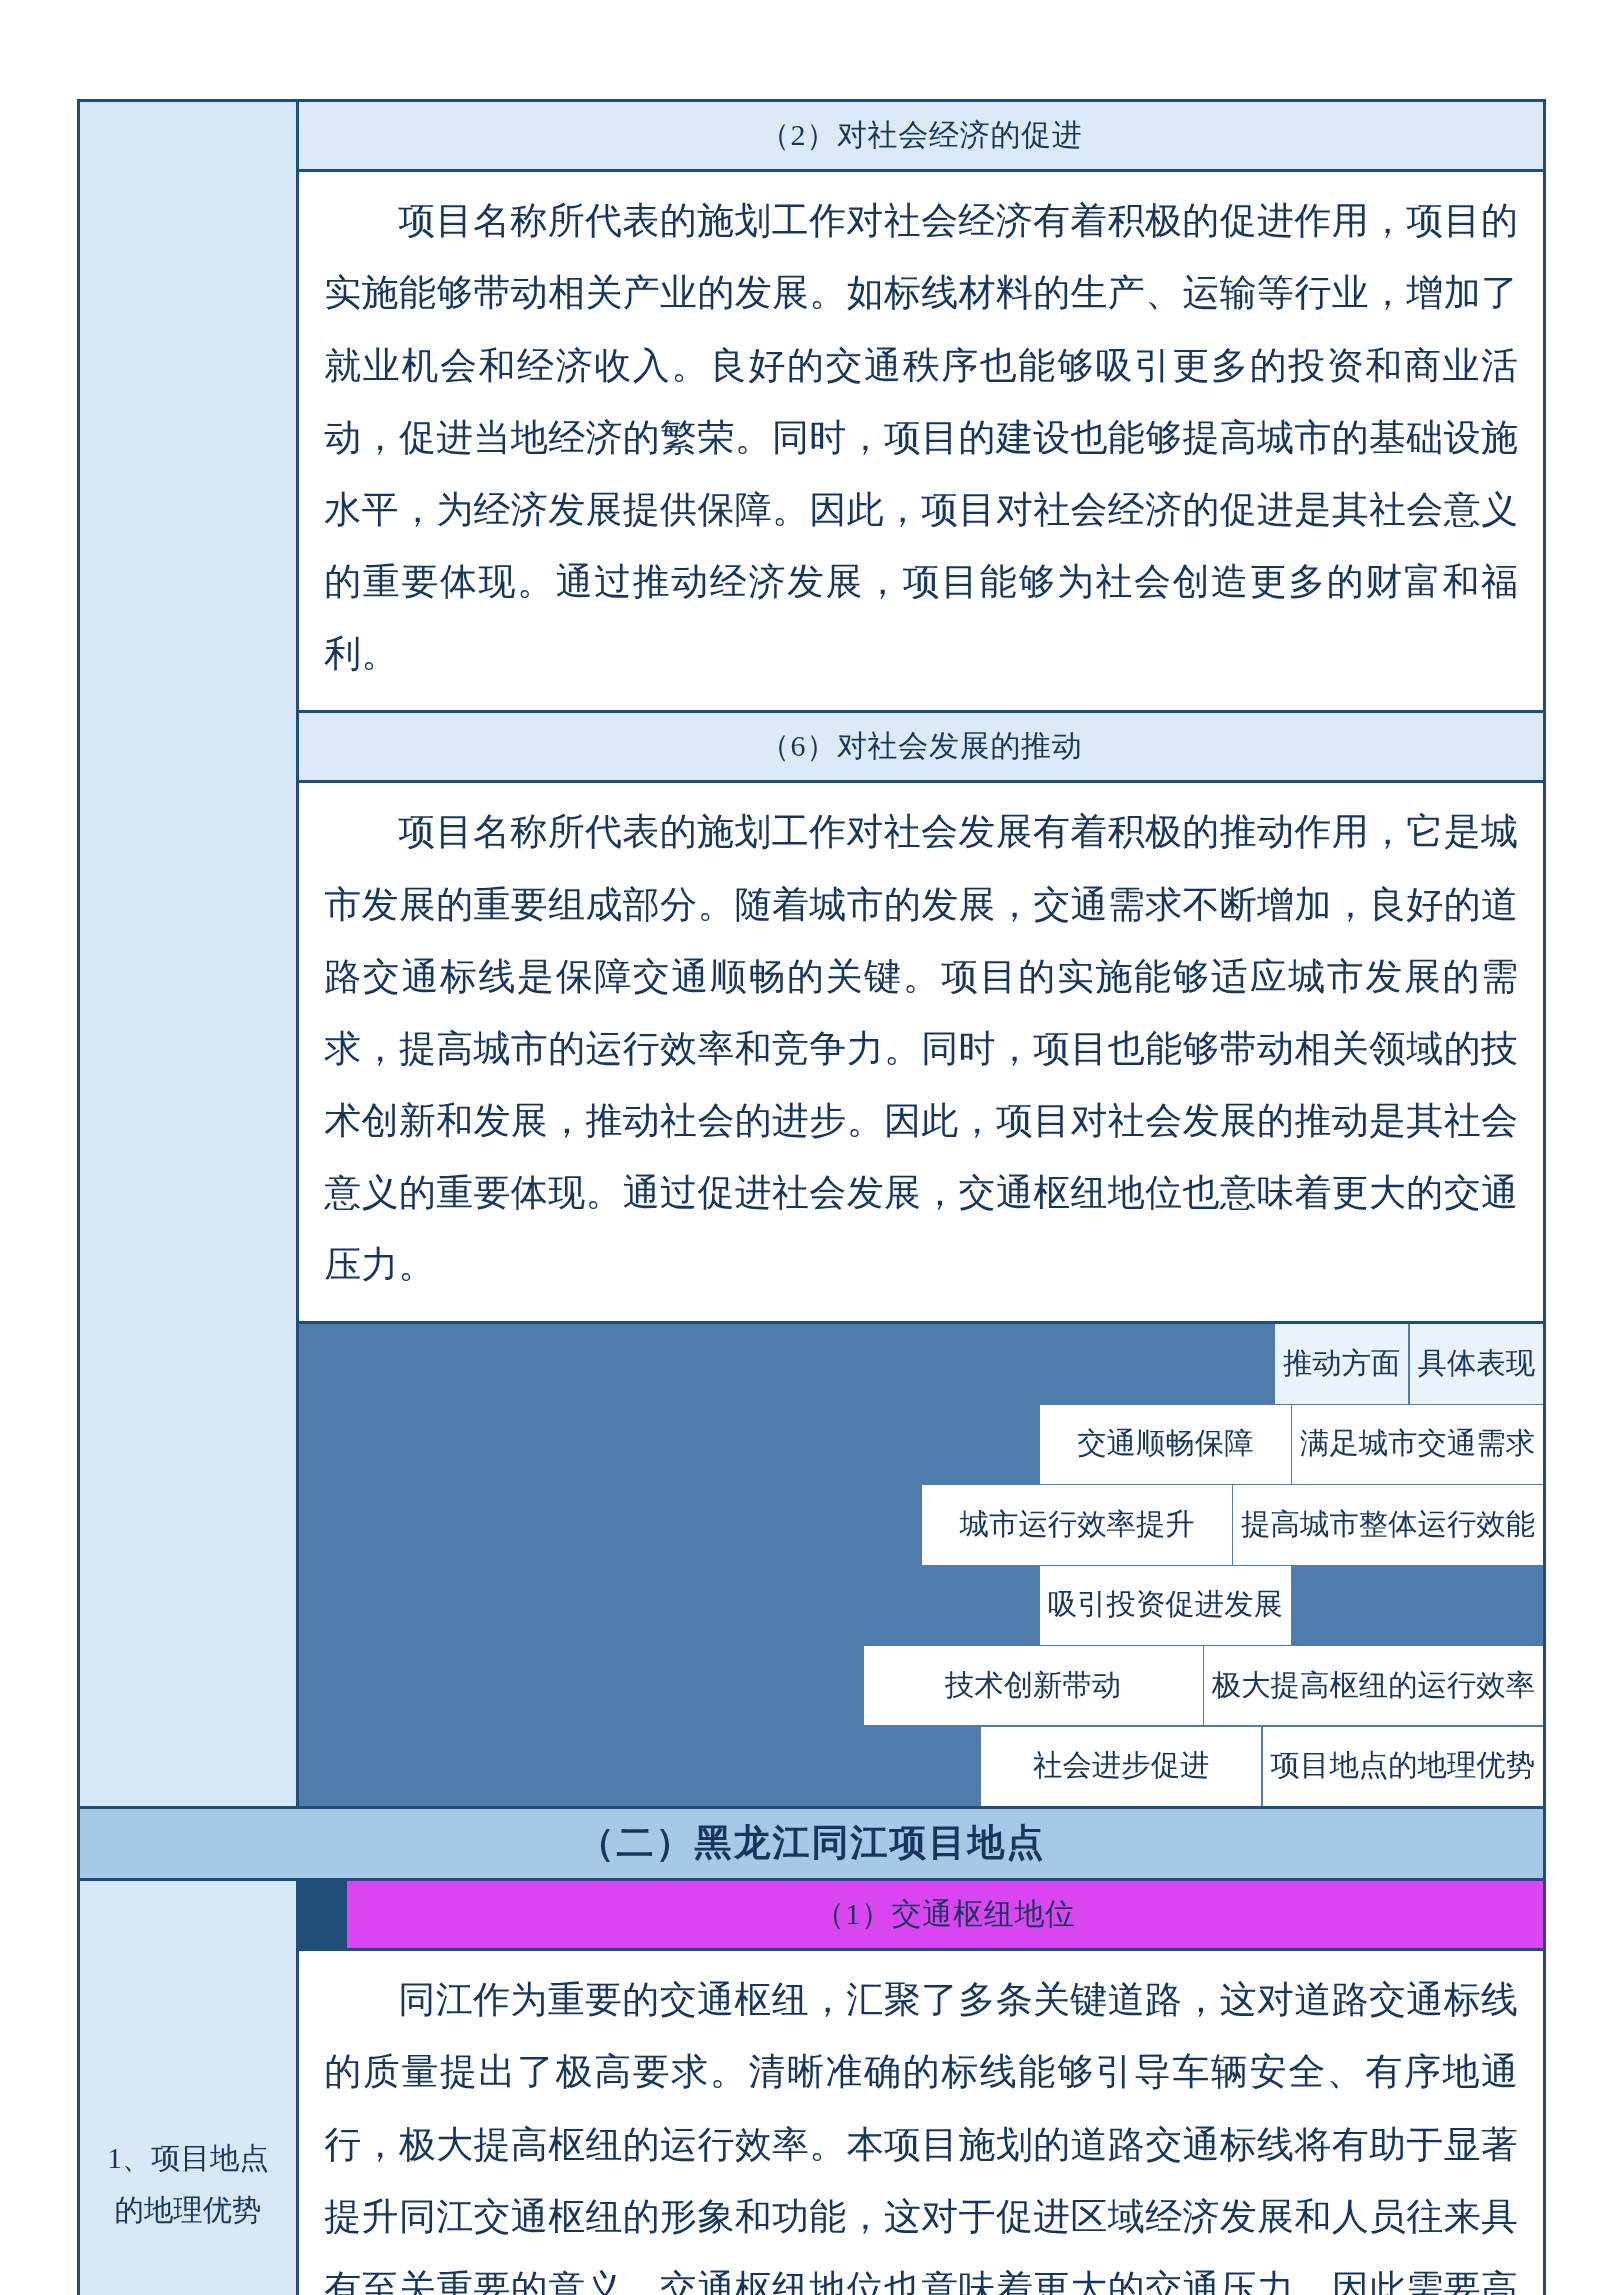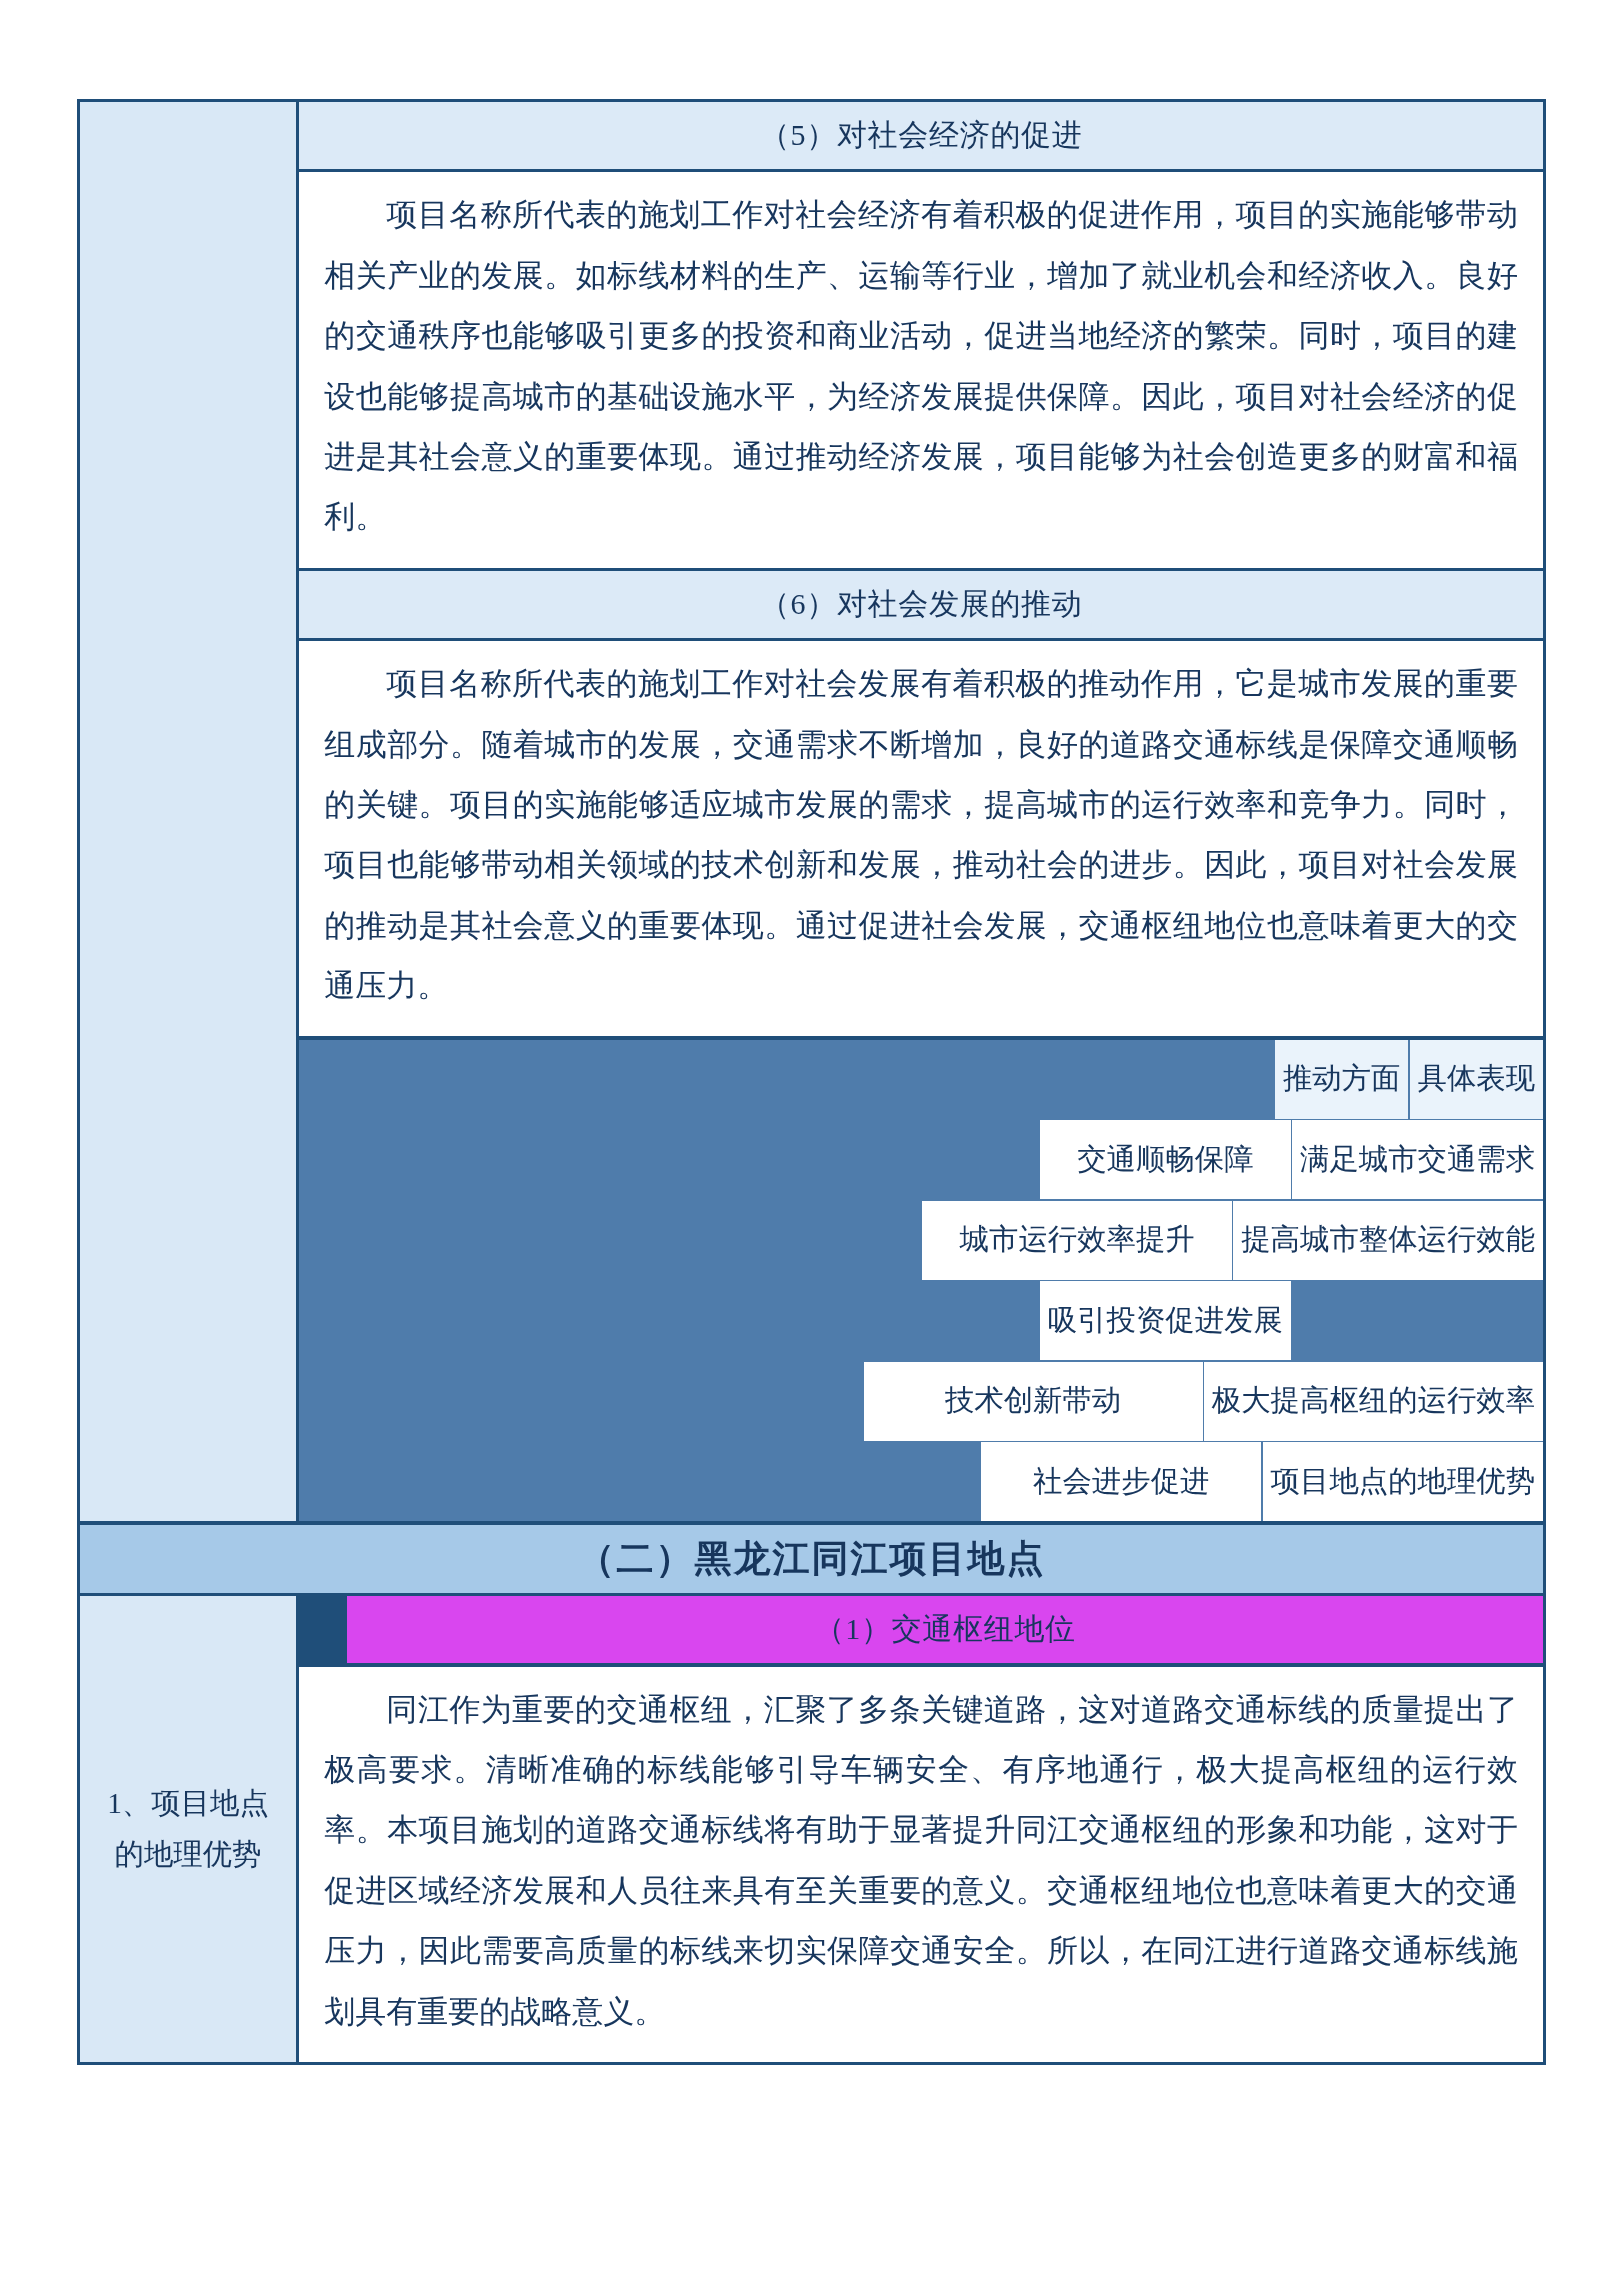--- a/index.html
+++ b/index.html
@@ -56,21 +56,21 @@
     font-size: 30px;
     padding: 13px 6.5px;
     letter-spacing: 0.7px;
   }
   .cell-header.plain {
     background: #d946ef;
     margin-left: 48px;
   }
   .cell-body {
     background: #ffffff;
-    font-size: 31px;
+    font-size: 37px;
     line-height: 1.95;
     text-align: justify;
     text-indent: 2em;
     padding: 13px 25px 19.6px 25px;
   }
   
   .impact-table {
     background: #4f7cab;
     display: flex;
     flex-direction: column;
@@ -104,21 +104,21 @@
 </head>
 <body>
 
 <div class="page">
   <div class="doc-table">
 
     <div class="band">
       <div class="stub"></div>
       <div class="content-col">
 
-        <div class="cell-header">（5）对社会经济的促进</div>
+        <div class="cell-header">（2）对社会经济的促进</div>
 
         <div class="cell-body">项目名称所代表的施划工作对社会经济有着积极的促进作用，项目的实施能够带动相关产业的发展。如标线材料的生产、运输等行业，增加了就业机会和经济收入。良好的交通秩序也能够吸引更多的投资和商业活动，促进当地经济的繁荣。同时，项目的建设也能够提高城市的基础设施水平，为经济发展提供保障。因此，项目对社会经济的促进是其社会意义的重要体现。通过推动经济发展，项目能够为社会创造更多的财富和福利。</div>
 
         <div class="cell-header">（6）对社会发展的推动</div>
 
         <div class="cell-body">项目名称所代表的施划工作对社会发展有着积极的推动作用，它是城市发展的重要组成部分。随着城市的发展，交通需求不断增加，良好的道路交通标线是保障交通顺畅的关键。项目的实施能够适应城市发展的需求，提高城市的运行效率和竞争力。同时，项目也能够带动相关领域的技术创新和发展，推动社会的进步。因此，项目对社会发展的推动是其社会意义的重要体现。通过促进社会发展，交通枢纽地位也意味着更大的交通压力。</div>
 
         <div class="impact-table">
           <div class="impact-row head">
             <div class="impact-cell">推动方面</div>

